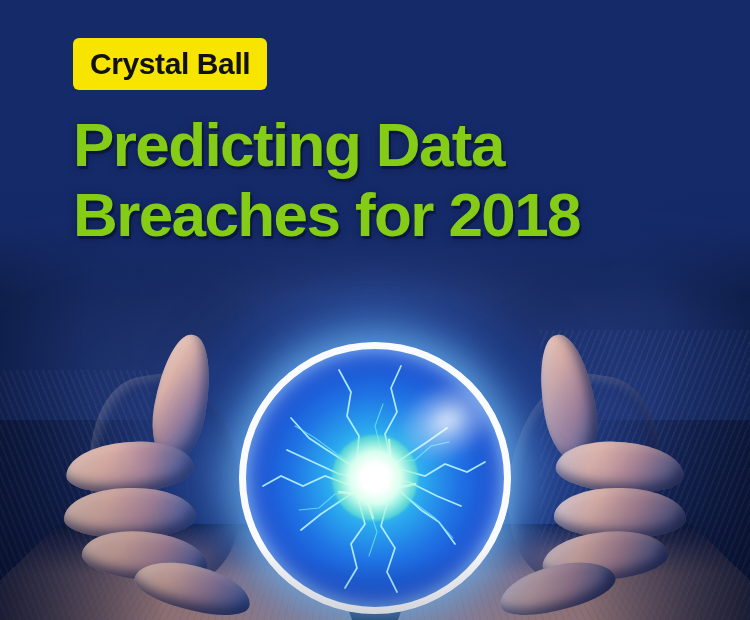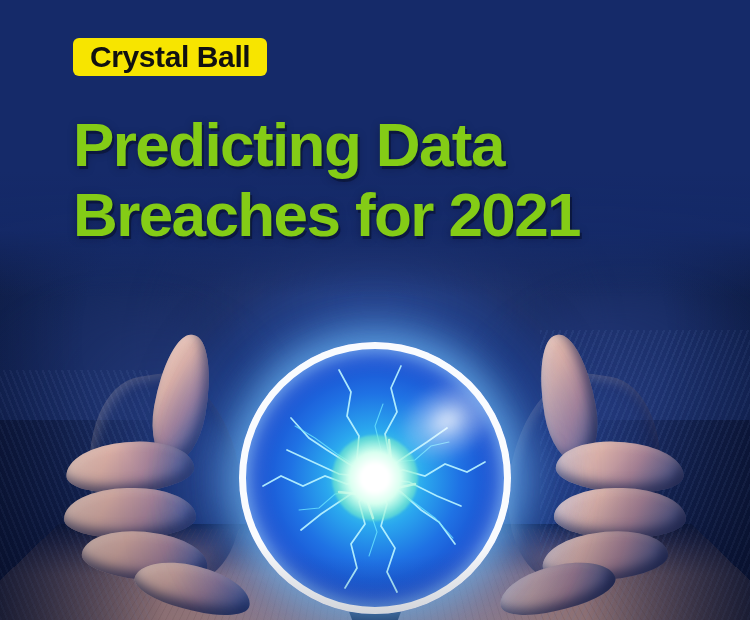--- a/index.html
+++ b/index.html
@@ -156,21 +156,21 @@
   }
 
   
   .header-band{
     position:absolute;left:0;top:0;width:100%;height:296px;
     background:linear-gradient(to bottom,#152a69 0%,#152a69 58%,rgba(21,42,105,.92) 78%,rgba(20,40,100,0) 100%);
     pointer-events:none;
   }
 
   .badge{
-    position:absolute;left:73px;top:38px;height:38px;
+    position:absolute;left:73px;top:38px;height:52px;
     display:flex;align-items:center;padding:0 17px;border-radius:6px;
     background:#f7e500;
   }
   .badge span{
     font-size:30px;font-weight:bold;color:#111111;letter-spacing:-.4px;line-height:1;
   }
 
   .headline{
     position:absolute;left:73px;top:110px;width:640px;
     color:#84cc16;font-size:62px;font-weight:bold;line-height:70px;
@@ -262,16 +262,16 @@
   </div>
 
   <div class="header-band"></div>
 
   <div class="badge">
     <span>Crystal Ball</span>
   </div>
 
   <div class="headline">
     <span class="l1">Predicting Data</span>
-    <span class="l2">Breaches for 2021</span>
+    <span class="l2">Breaches for 2018</span>
   </div>
 
 </div>
 
 </body></html>

